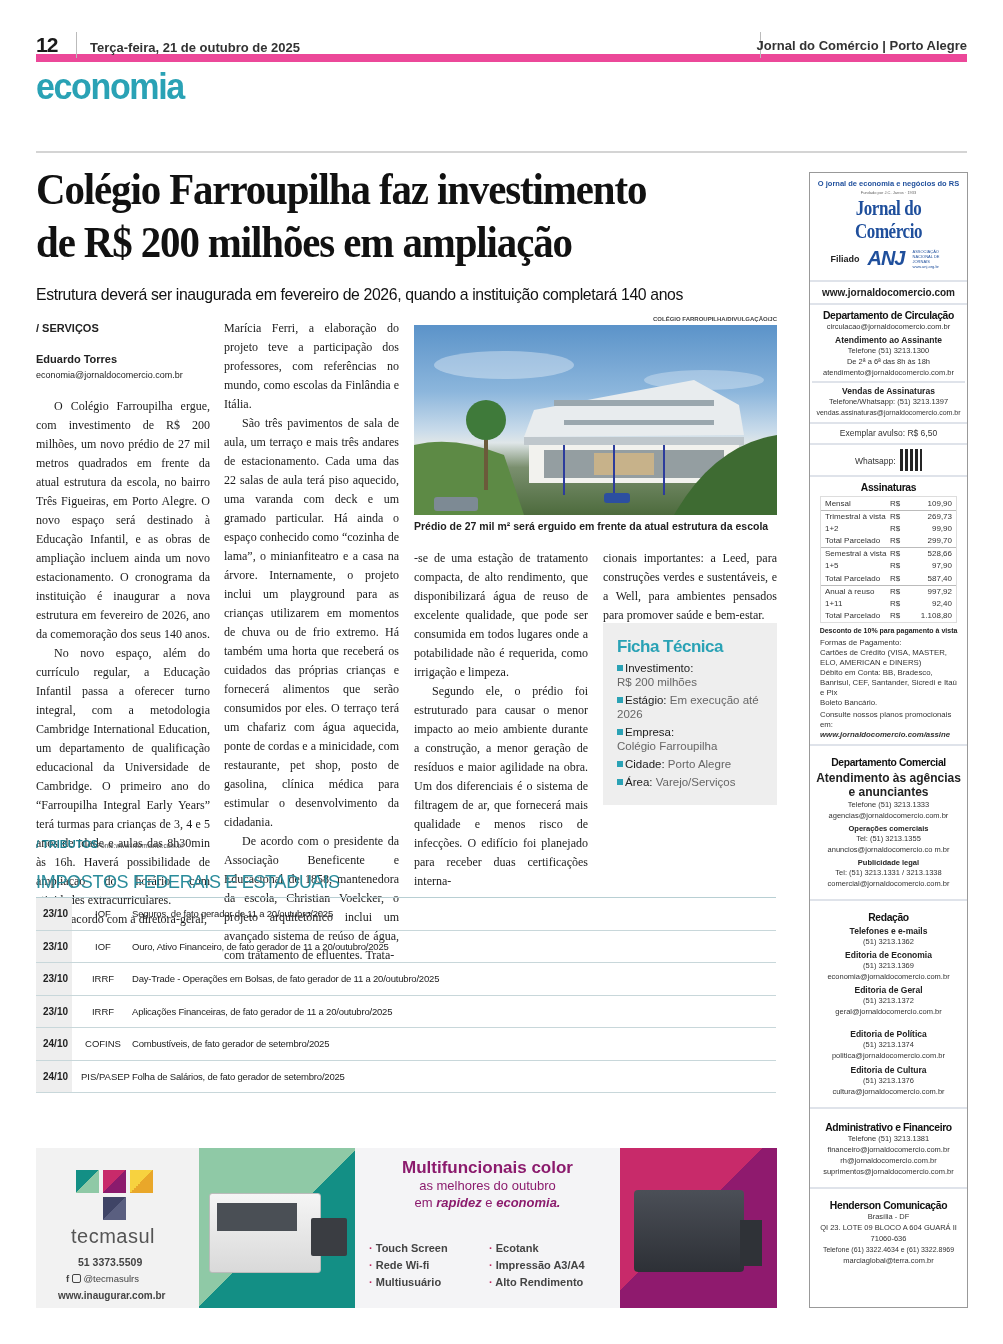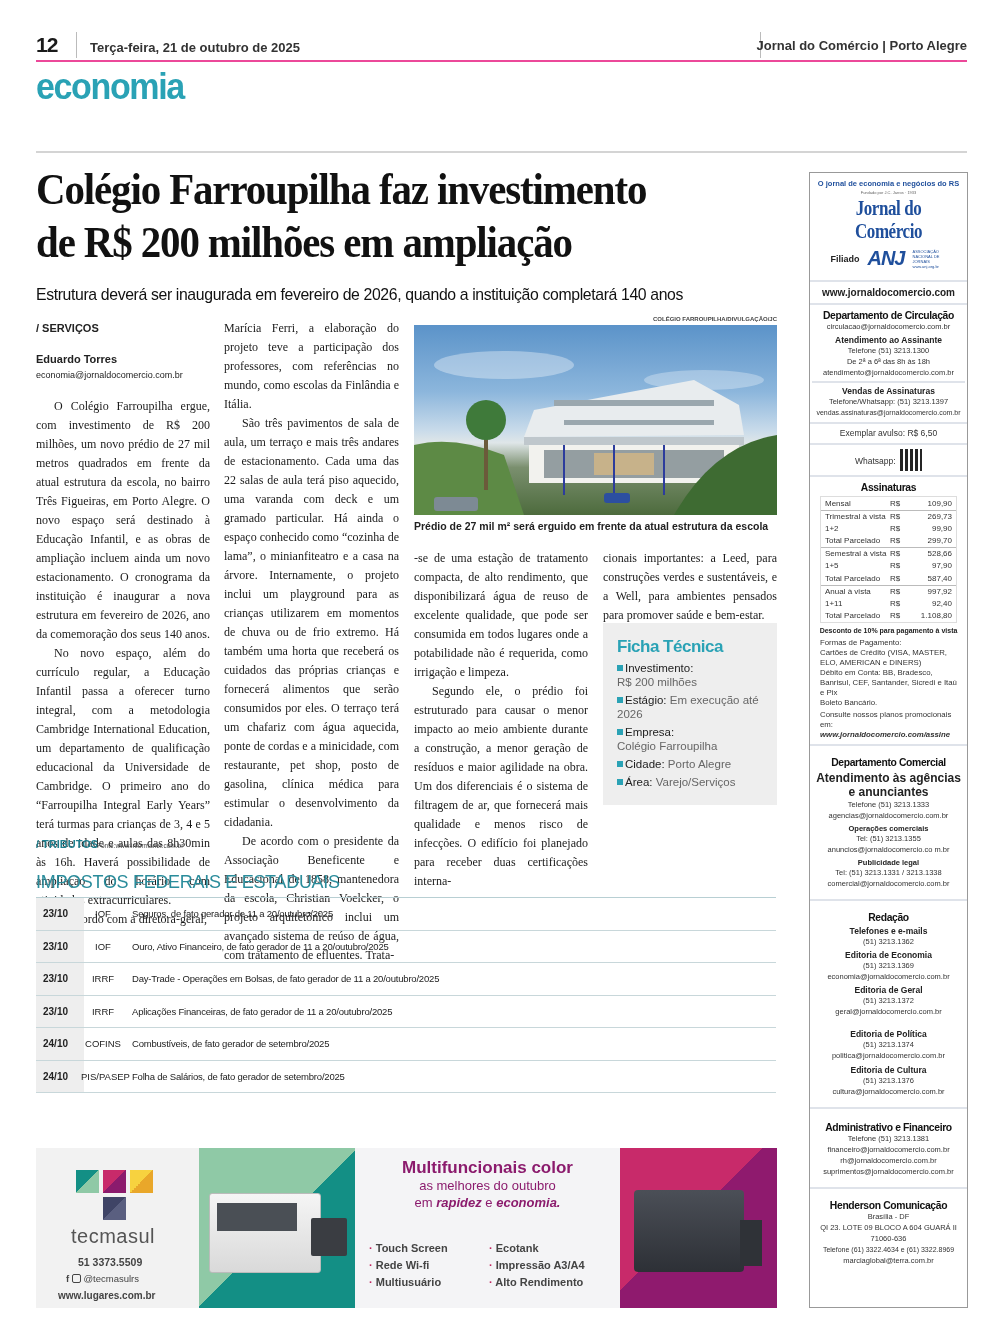--- a/index.html
+++ b/index.html
@@ -1,20 +1,20 @@
 <!DOCTYPE html>
 <html><head>
 <meta charset="utf-8">
 <style>
   * { box-sizing: border-box; margin: 0; padding: 0; }
   body { width: 1003px; height: 1344px; background: #fff; position: relative; overflow: hidden; font-family: "Liberation Serif", serif; color: #1a1a1a; }
   .abs { position: absolute; }
 
   
-  #topbar { left: 36px; top: 30px; width: 931px; height: 32px; border-bottom: 2px solid #ec4899; }
+  #topbar { left: 36px; top: 30px; width: 931px; height: 32px; border-bottom: 8px solid #ec4899; }
   #page-num { left: 0; top: 3px; font-family: "Liberation Sans", sans-serif; font-size: 21px; font-weight: bold; letter-spacing: -1px; }
   #vsep1 { left: 40px; top: 2px; width: 1px; height: 26px; background: #bbb; }
   #date { left: 54px; top: 10px; font-family: "Liberation Sans", sans-serif; font-size: 13px; font-weight: bold; color: #333; }
   #vsep2 { left: 724px; top: 2px; width: 1px; height: 26px; background: #bbb; }
   #paper-loc { right: 0; top: 8px; font-family: "Liberation Sans", sans-serif; font-size: 13px; font-weight: bold; color: #333; }
   #section { left: 36px; top: 66px; font-family: "Liberation Sans", sans-serif; font-weight: bold; font-size: 37px; color: #2aa2b5; letter-spacing: -1.5px; transform: scaleX(0.92); transform-origin: left; }
   #rule-top { left: 36px; top: 151px; width: 931px; height: 2px; background: #d4d4d4; }
 
   
   #headline { left: 36px; top: 163px; width: 750px; font-family: "Liberation Serif", serif; font-weight: bold; font-size: 44px; line-height: 53px; letter-spacing: -1.2px; color: #111; transform: scaleX(0.93); transform-origin: left; white-space: nowrap; }
@@ -43,21 +43,21 @@
   .fitem { font-size: 11.5px; line-height: 14px; margin-bottom: 4px; color: #666; }
   .fitem b { color: #222; font-weight: normal; }
   .fitem .sq { display: inline-block; width: 6px; height: 6px; background: #2aa2b5; margin-right: 2px; vertical-align: 1px; }
 
   
   #tag-tributos { left: 36px; top: 838px; font-family: "Liberation Sans", sans-serif; font-weight: bold; font-size: 11px; color: #1f7f8e; }
   #tributos-src { left: 97px; top: 842px; font-family: "Liberation Sans", sans-serif; font-size: 6.5px; color: #444; }
   #tax-title { left: 36px; top: 872px; font-family: "Liberation Sans", sans-serif; font-size: 18px; color: #2a8c9b; letter-spacing: -0.3px; }
   #tax-table { left: 36px; top: 897px; width: 740px; border-top: 1.5px solid #b8cfd3; }
   .trow { position: relative; height: 32.5px; border-bottom: 1.5px solid #c8d7da; font-family: "Liberation Sans", sans-serif; font-size: 9.5px; color: #222; }
-  .trow .d { position: absolute; left: 0; top: 0; width: 48px; height: 100%; background: #eeeeee; font-weight: bold; font-size: 10px; padding-left: 7px; line-height: 32px; }
+  .trow .d { position: absolute; left: 0; top: 0; width: 36px; height: 100%; background: #eeeeee; font-weight: bold; font-size: 10px; padding-left: 7px; line-height: 32px; }
   .trow .t { position: absolute; left: 45px; width: 44px; text-align: center; line-height: 32px; }
   .trow .x { position: absolute; left: 96px; line-height: 32px; letter-spacing: -0.2px; }
 
   
   #sidebar { left: 809px; top: 172px; width: 159px; height: 1136px; border: 1px solid #999; font-family: "Liberation Sans", sans-serif; text-align: center; color: #222; }
   .sb-block { border-bottom: 2px solid #dfe3ea; padding: 4px 2px; }
   .sb-h { font-family: "Liberation Sans", sans-serif; font-weight: bold; font-size: 11.5px; letter-spacing: -0.4px; transform: scaleX(0.9); color: #111; }
   .sb-sub { font-weight: bold; font-size: 8.5px; margin-top: 3px; }
   .sb-t { font-size: 7.5px; line-height: 11px; color: #333; }
   #sb-tag { font-size: 7.5px; font-weight: bold; color: #1f4f9c; margin-top: 2px; }
@@ -269,21 +269,21 @@
           <span class="n">1+5</span>
           <span class="c">R$</span>
           <span class="v">97,90</span>
         </div>
         <div class="srow">
           <span class="n">Total Parcelado</span>
           <span class="c">R$</span>
           <span class="v">587,40</span>
         </div>
         <div class="srow sep">
-          <span class="n">Anual à vista</span>
+          <span class="n">Anual à reuso</span>
           <span class="c">R$</span>
           <span class="v">997,92</span>
         </div>
         <div class="srow">
           <span class="n">1+11</span>
           <span class="c">R$</span>
           <span class="v">92,40</span>
         </div>
         <div class="srow">
           <span class="n">Total Parcelado</span>
@@ -362,21 +362,21 @@
 <div id="ad" class="abs">
   <div id="ad-logo">
     <div class="lsq" style="left:0;top:0;background:linear-gradient(135deg,#138f85 50%,#8fc9a6 50%);"></div>
     <div class="lsq" style="left:27px;top:0;background:linear-gradient(135deg,#c82a6a 50%,#8b1b6d 50%);"></div>
     <div class="lsq" style="left:54px;top:0;background:linear-gradient(135deg,#f7d23f 50%,#e9a72a 50%);"></div>
     <div class="lsq" style="left:27px;top:27px;background:linear-gradient(135deg,#3f4466 50%,#5a5f80 50%);"></div>
   </div>
   <div id="ad-brand">tecmasul</div>
   <div id="ad-phone">51 3373.5509</div>
   <div id="ad-social"><span style="font-weight:bold;">f</span> <span style="display:inline-block;width:9px;height:9px;border:1.5px solid #444;border-radius:2px;vertical-align:-1px;"></span> <span>@tecmasulrs</span></div>
-  <div id="ad-url">www.lugares.com.br</div>
+  <div id="ad-url">www.inaugurar.com.br</div>
   <div id="ad-green">
     <div class="printer" style="left:10px;top:45px;width:112px;height:80px;"></div>
     <div style="position:absolute;left:18px;top:55px;width:80px;height:28px;background:#4a4f55;"></div>
     <div style="position:absolute;left:112px;top:70px;width:36px;height:38px;background:#3a3d42;border-radius:2px;"></div>
   </div>
   <div id="ad-mid">
     <div id="ad-h1">Multifuncionais color</div>
     <div id="ad-h2">as melhores do outubro</div>
     <div id="ad-h3"><span>em</span> <b>rapidez</b> <span>e</span> <b>economia.</b></div>
     <div id="ad-feat">

